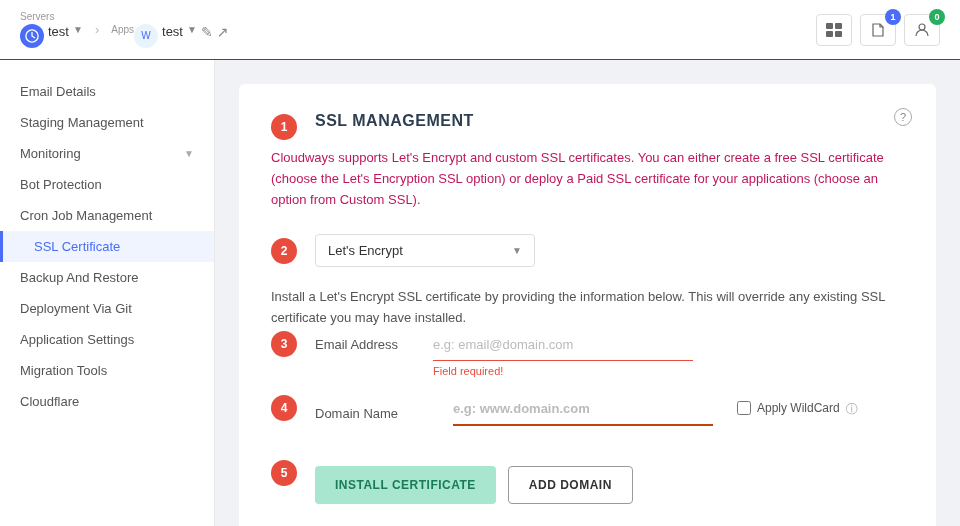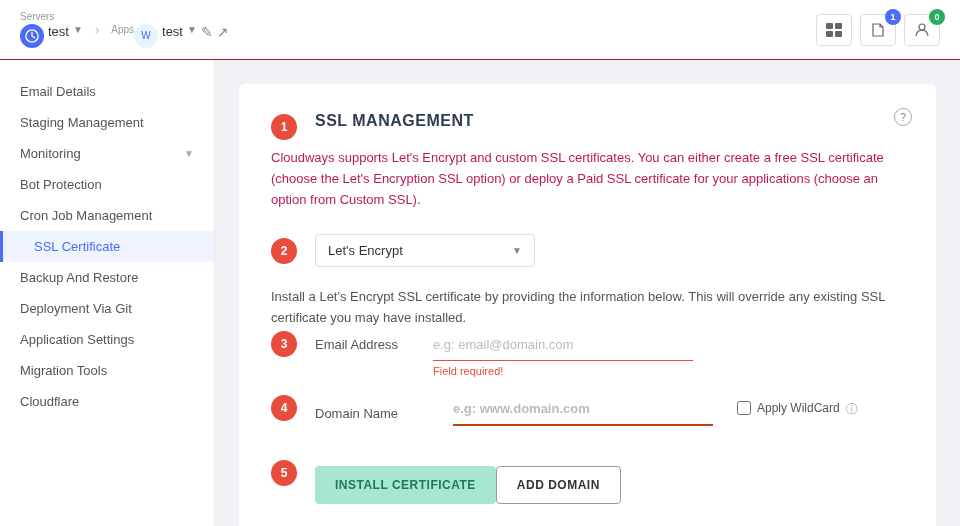--- a/index.html
+++ b/index.html
@@ -52,21 +52,21 @@
     .field-input::placeholder { color: #bbb; }
     .field-input.domain-input { border-bottom: 2px solid #c2410c; font-weight: bold; }
     .field-error { font-size: 11px; color: #e74c3c; margin-top: 4px; }
     .domain-row { display: flex; align-items: center; gap: 12px; }
     .wildcard-wrap { display: flex; align-items: flex-start; gap: 6px; margin-left: 12px; }
     .checkbox { width: 14px; height: 14px; border: 1px solid #ccc; border-radius: 2px; cursor: pointer; }
     .wildcard-label { font-size: 12px; color: #555; }
     .info-icon { color: #aaa; font-size: 12px; }
 
     
-    .btn-row { display: flex; margin-top: 24px; }
+    .btn-row { display: flex; gap: 12px; margin-top: 24px; }
     .btn-install { background: #a8e6d0; color: #1a7a5a; border: none; border-radius: 4px; padding: 11px 20px; font-size: 12px; font-weight: 600; cursor: pointer; text-transform: uppercase; letter-spacing: 0.5px; }
     .btn-add-domain { background: #fff; color: #333; border: 1px solid #999; border-radius: 4px; padding: 11px 20px; font-size: 12px; font-weight: 600; cursor: pointer; text-transform: uppercase; letter-spacing: 0.5px; }
 
     
     .step-marker { width: 26px; height: 26px; border-radius: 50%; background: #e74c3c; color: white; font-size: 12px; font-weight: 700; display: inline-flex; align-items: center; justify-content: center; margin-right: 8px; flex-shrink: 0; }
 
     .servers-section { display: flex; flex-direction: column; }
     .servers-section .label { font-size: 10px; color: #999; margin-bottom: 2px; }
     .apps-section { display: flex; flex-direction: row; margin-top: 12px; }
     .apps-section .label { font-size: 10px; color: #999; margin-bottom: 2px; }

